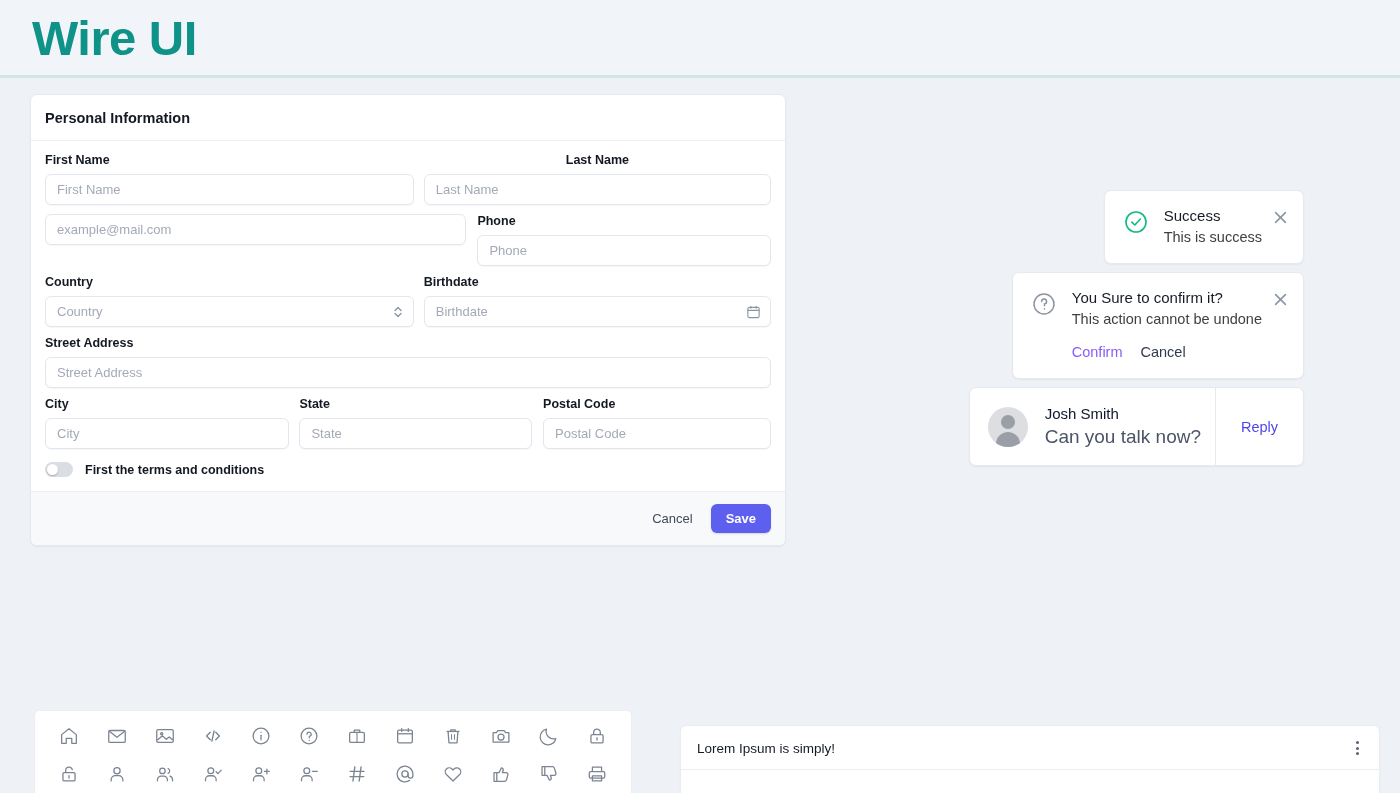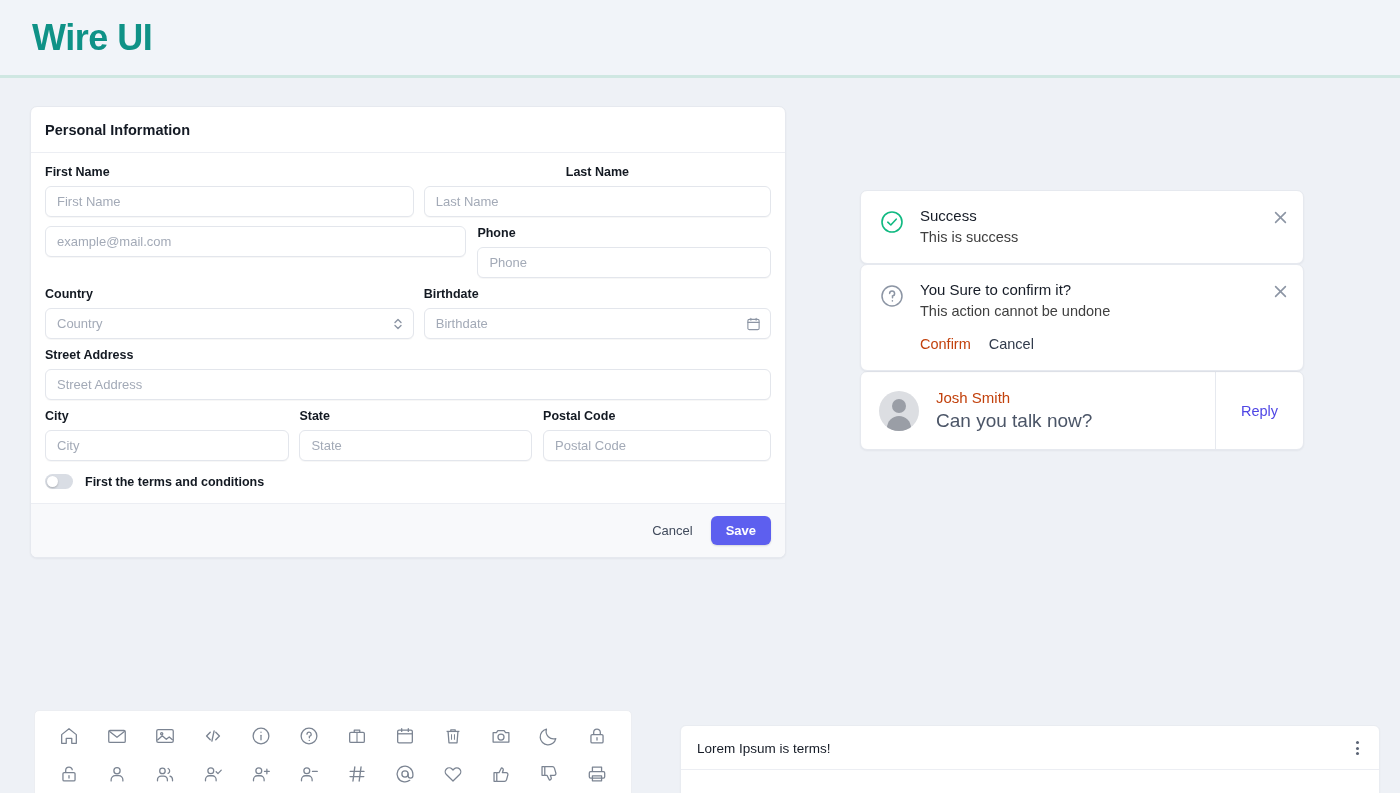--- a/index.html
+++ b/index.html
@@ -12,28 +12,28 @@
     overflow:hidden;
   }
   .header {
     height:78px;
     background:#f1f4f9;
     border-bottom:3px solid #cfe7e2;
     display:flex; align-items:center;
     padding-left:32px;
   }
   .brand {
-    font-size:36px; font-weight:bold;
+    font-size:49px; font-weight:bold;
     color:#0f9287; letter-spacing:-0.5px;
   }
   .stage { position:relative; width:1400px; height:712px; }
 
   
   .form-card {
-    position:absolute; left:30px; top:28px;
+    position:absolute; left:30px; top:16px;
     width:756px;
     background:#ffffff;
     border:1px solid #e6e9ef;
     border-radius:7px;
     box-shadow:0 1px 2px rgba(17,24,39,.05);
     overflow:hidden;
   }
   .form-title {
     padding:15px 14px 14px 14px;
     font-size:14.5px; font-weight:600;
@@ -96,39 +96,39 @@
     background:#5d5fef; border:none; cursor:pointer; color:#fff;
     font-family:"Liberation Sans", sans-serif;
     font-size:13px; font-weight:bold;
     padding:7px 15px; border-radius:6px;
     box-shadow:0 1px 2px rgba(17,24,39,.15);
   }
 
   
   .alerts {
     position:absolute; left:860px; top:112px; width:444px;
-    display:flex; flex-direction:column; 
+    display:flex; flex-direction:column; gap:8px;align-items:flex-end;
   }
   .alert {
     background:#fff; border:1px solid #e6e9ef; border-radius:7px;
     box-shadow:0 1px 2px rgba(17,24,39,.05);
     display:flex; align-items:flex-start;
     padding:16px 14px 18px 18px;
     position:relative;
   }
   .alert-ico { flex:none; margin-right:15px; margin-top:2px; display:flex; }
   .alert-txt { flex:1; }
   .alert-title { font-size:15px; color:#151b26; margin-bottom:5px; }
   .alert-sub { font-size:14.5px; color:#404040; }
   .alert-close {
     flex:none; color:#8c95a4; cursor:pointer; margin-left:10px;
     display:flex; margin-top:2px;
   }
   .alert-actions { margin-top:17px; display:flex; gap:18px; }
-  .a-confirm { color:#c2410c; font-size:14.5px; cursor:pointer; }
+  .a-confirm { color:#8b5cf6; font-size:14.5px; cursor:pointer; }
   .a-cancel { color:#313b4c; font-size:14.5px; cursor:pointer; }
   .msg-card {
     background:#fff; border:1px solid #e6e9ef; border-radius:7px;
     box-shadow:0 1px 2px rgba(17,24,39,.05);
     display:flex; align-items:stretch; overflow:hidden;
   }
   .msg-left { flex:1; display:flex; align-items:center; padding:17px 14px 17px 18px; }
   .avatar {
     width:40px; height:40px; border-radius:50%;
     background:#dcdee2; flex:none; margin-right:17px;
@@ -137,21 +137,21 @@
   .avatar::before {
     content:""; position:absolute; left:50%; top:8px;
     transform:translateX(-50%);
     width:14px; height:14px; border-radius:50%; background:#9a9ea6;
   }
   .avatar::after {
     content:""; position:absolute; left:50%; top:25px;
     transform:translateX(-50%);
     width:24px; height:19px; border-radius:12px 12px 0 0; background:#9a9ea6;
   }
-  .msg-name { font-size:15px; color:#c2410c; margin-bottom:4px; }
+  .msg-name { font-size:15px; color:#0f172a; margin-bottom:4px; }
   .msg-text { font-size:19px; color:#4b5567; }
   .msg-reply {
     width:88px; border-left:1px solid #e6e9ef;
     display:flex; align-items:center; justify-content:center;
     color:#4f46e5; font-size:14.5px; cursor:pointer;
   }
 
   
   .icon-card {
     position:absolute; left:34px; top:632px;
@@ -506,21 +506,21 @@
             <rect x="3.6" y="9.4" width="16.8" height="7" rx="1.4"></rect>
             <rect x="7" y="14" width="10" height="5.4"></rect>
           </svg>
         </div>
 
     </div>
   </div>
 
   <div class="lorem-card">
     <div class="lorem-head">
-      <div class="lorem-title">Lorem Ipsum is terms!</div>
+      <div class="lorem-title">Lorem Ipsum is simply!</div>
       <div class="kebab">
           <i></i>
           <i></i>
           <i></i>
         </div>
     </div>
     <div class="lorem-body">Lorem Ipsum is simply dummy text of the printing and typesetting industry. Lorem Ipsum has been the industry's standard dummy text ever since the 1500s, when an unknown printer took a galley of type and scrambled it to make a type specimen book</div>
   </div>
 
 </div>

